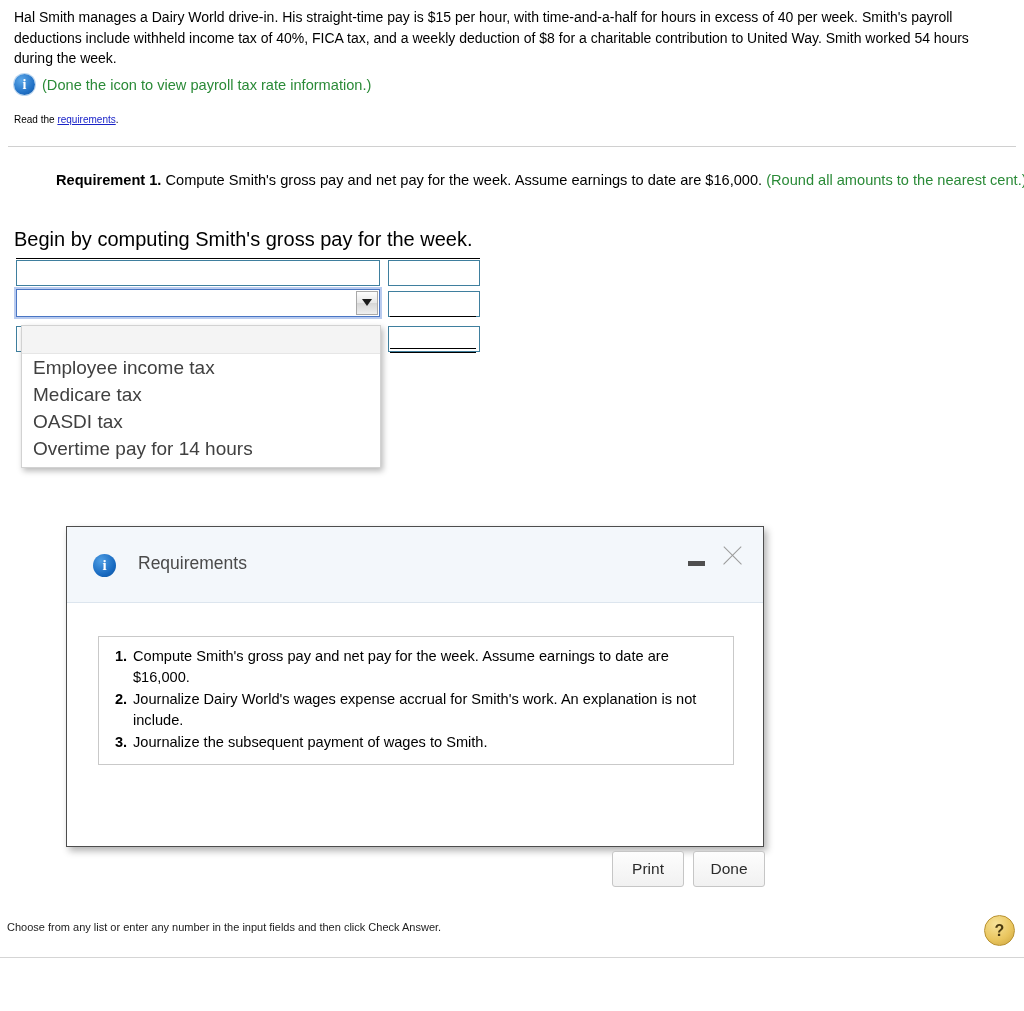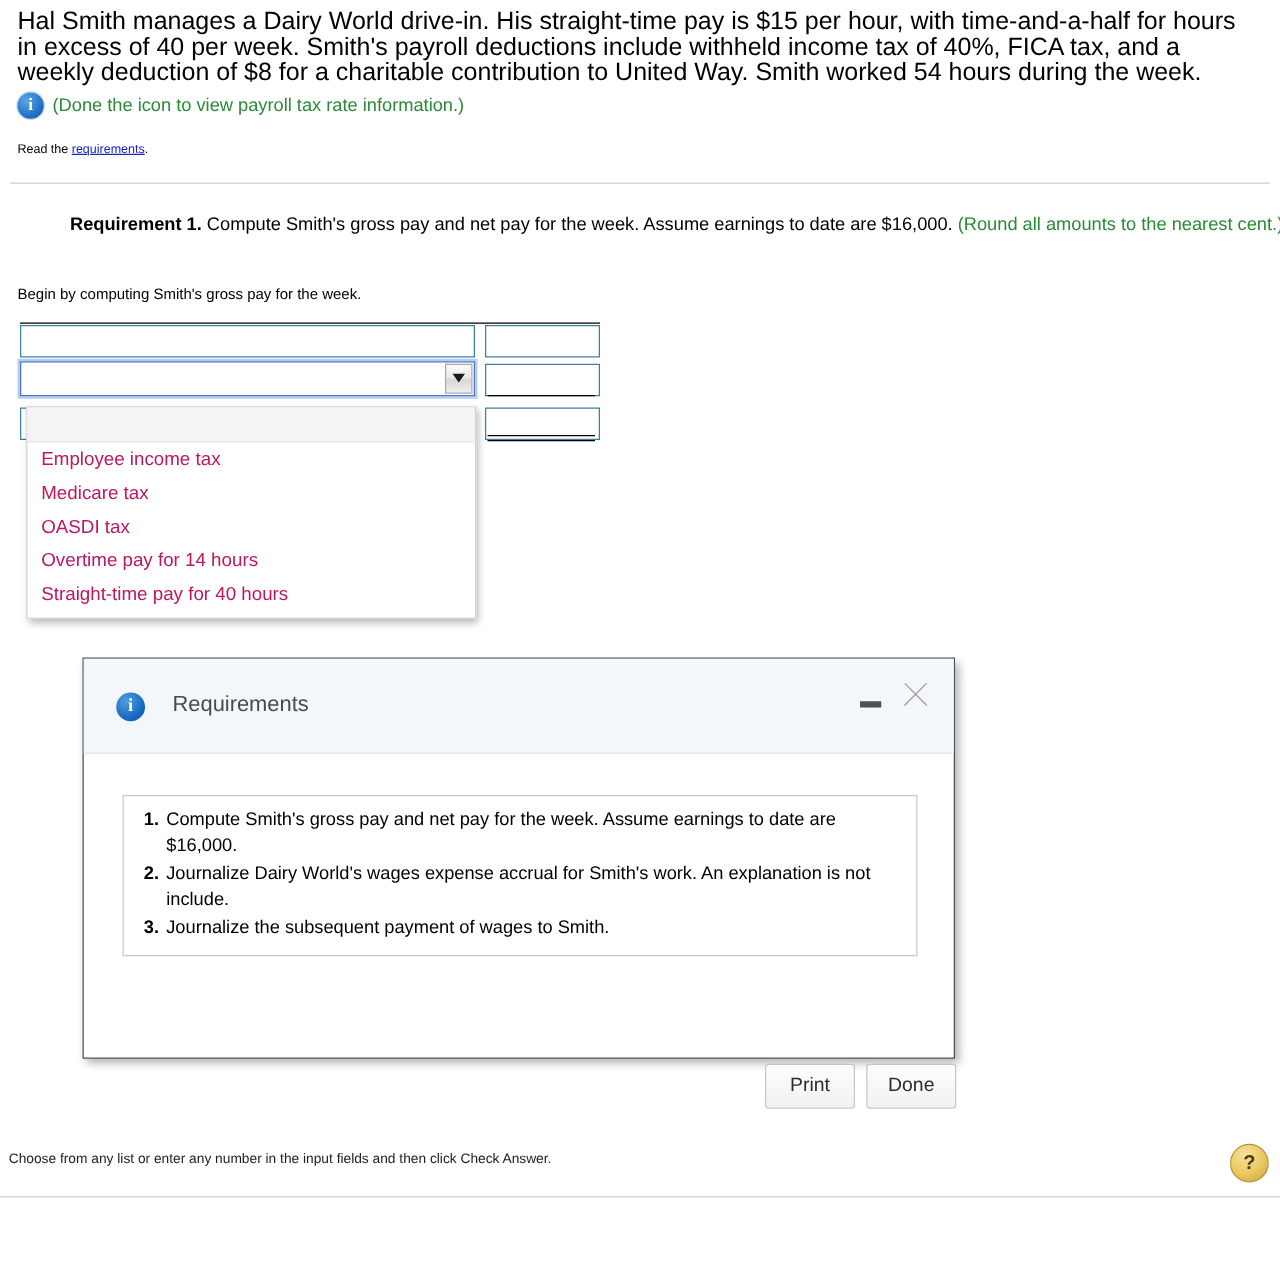--- a/index.html
+++ b/index.html
@@ -12,21 +12,21 @@
     font-family: "Liberation Sans", sans-serif;
     font-size: 14.5px;
     color: #000;
     overflow: hidden;
   }
 
   
   #problem-area { position: absolute; left: 0; top: 0; width: 1024px; }
   .stmt {
     position: absolute; left: 14px; top: 7px; width: 988px;
-    font-size: 20px; line-height: 20.5px; color: #000;
+    font-size: 14px; line-height: 20.5px; color: #000;
   }
   .info-line {
     position: absolute; left: 14px; top: 74px;
     display: flex; align-items: center; gap: 7px;
   }
   .info-icon {
     width: 21px; height: 21px; border-radius: 50%;
     background: radial-gradient(circle at 35% 30%, #5ba7e8 0%, #1f6fc4 65%, #14569c 100%);
     box-shadow: 0 0 0 1px #bcd6ef;
     color: #fff; font-weight: bold; font-size: 14px;
@@ -42,21 +42,21 @@
     position: absolute; left: 8px; top: 146px; width: 1008px; height: 0;
     border: none; border-top: 1px solid #d0d0d0; margin: 0;
   }
 
   
   .req-block {
     position: absolute; left: 14px; top: 170px; width: 992px;
     font-size: 14.6px; line-height: 20.5px; margin-left: 42px;
   }
   .req-block b { font-weight: bold; }
-  .begin-line { position: absolute; left: 14px; top: 228px; font-size: 12px; }
+  .begin-line { position: absolute; left: 14px; top: 228px; font-size: 20px; }
 
   
   #answer-table { position: absolute; left: 16px; top: 258px; width: 470px; }
   .tbl-rule-top {
     position: absolute; left: 0px; top: 0px; width: 464px;
     border-top: 1.6px solid #000;
   }
   .label-box {
     position: absolute; left: 0px; width: 364px; height: 26px;
     border: 1.4px solid #3f7f9e; background: #fff; box-sizing: border-box;
@@ -110,22 +110,22 @@
     box-shadow: 2px 3px 6px rgba(0,0,0,.28);
     z-index: 40;
     padding-bottom: 5px;
   }
   .dd-empty {
     height: 27px; background: #f4f4f4; border-bottom: 1px solid #e6e6e6;
     cursor: pointer;
   }
   .dd-item {
     padding: 3px 0 3px 11px;
-    font-size: 15px;
-    color: #be185d;
+    font-size: 19px;
+    color: #404040;
     line-height: 21px;
     cursor: pointer;
     white-space: nowrap;
   }
 
   
   #requirements-dialog {
     position: absolute; left: 66px; top: 526px;
     width: 698px; height: 321px;
     background: #ffffff;
@@ -252,21 +252,20 @@
   <div class="amt-box" style="top:68px;"></div>
   <div class="amt-dunderline-a" style="top:90px;"></div>
   <div class="amt-dunderline-b" style="top:94px;"></div>
 
   <div class="dropdown" id="dropdown-list">
       <div class="dd-empty"></div>
       <div class="dd-item">Employee income tax</div>
       <div class="dd-item">Medicare tax</div>
       <div class="dd-item">OASDI tax</div>
       <div class="dd-item">Overtime pay for 14 hours</div>
-      <div class="dd-item">Straight-time pay for 40 hours</div>
     </div>
 </div>
 
 <div id="requirements-dialog">
   <div class="dlg-head">
     <div class="dlg-head-icon">i</div>
     <div class="dlg-title">Requirements</div>
     <div class="dlg-min"></div>
     <div class="dlg-close"></div>
   </div>

